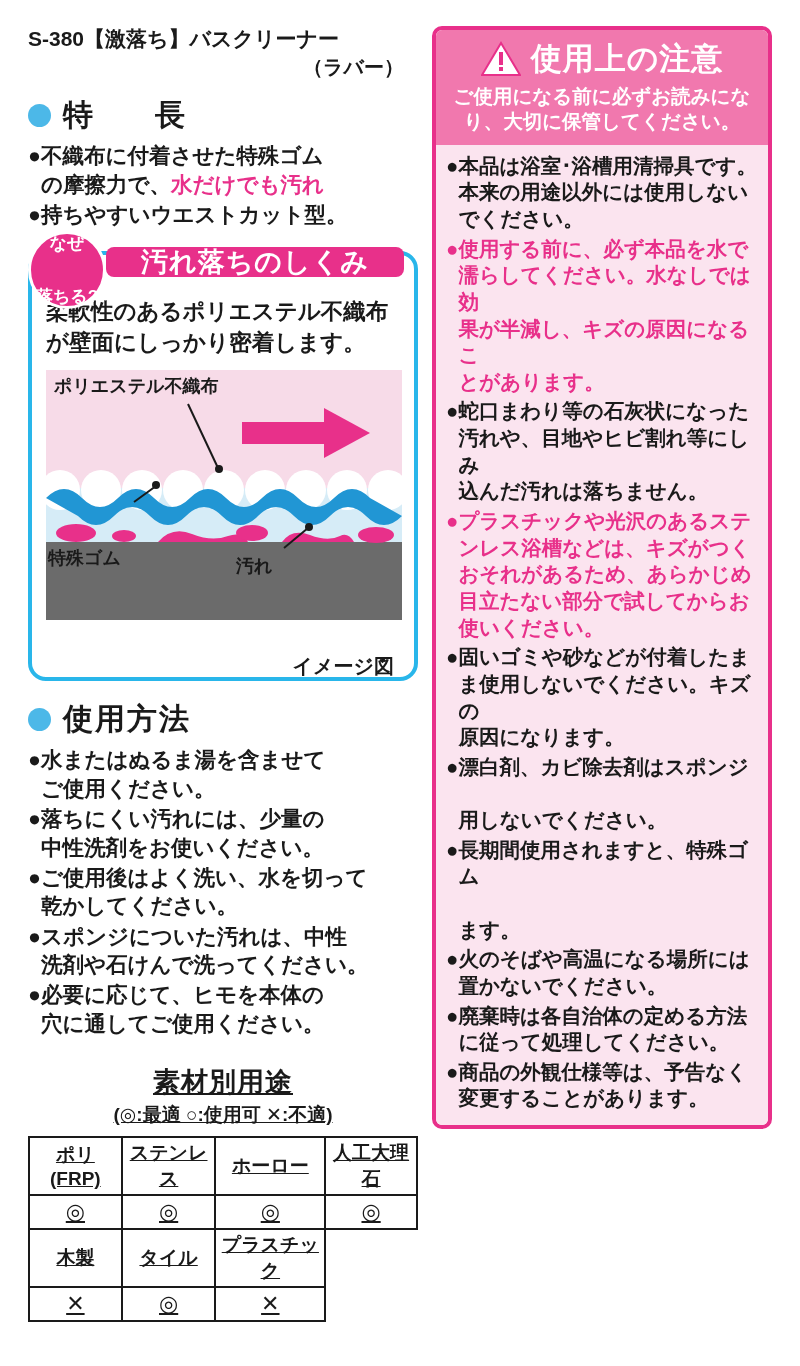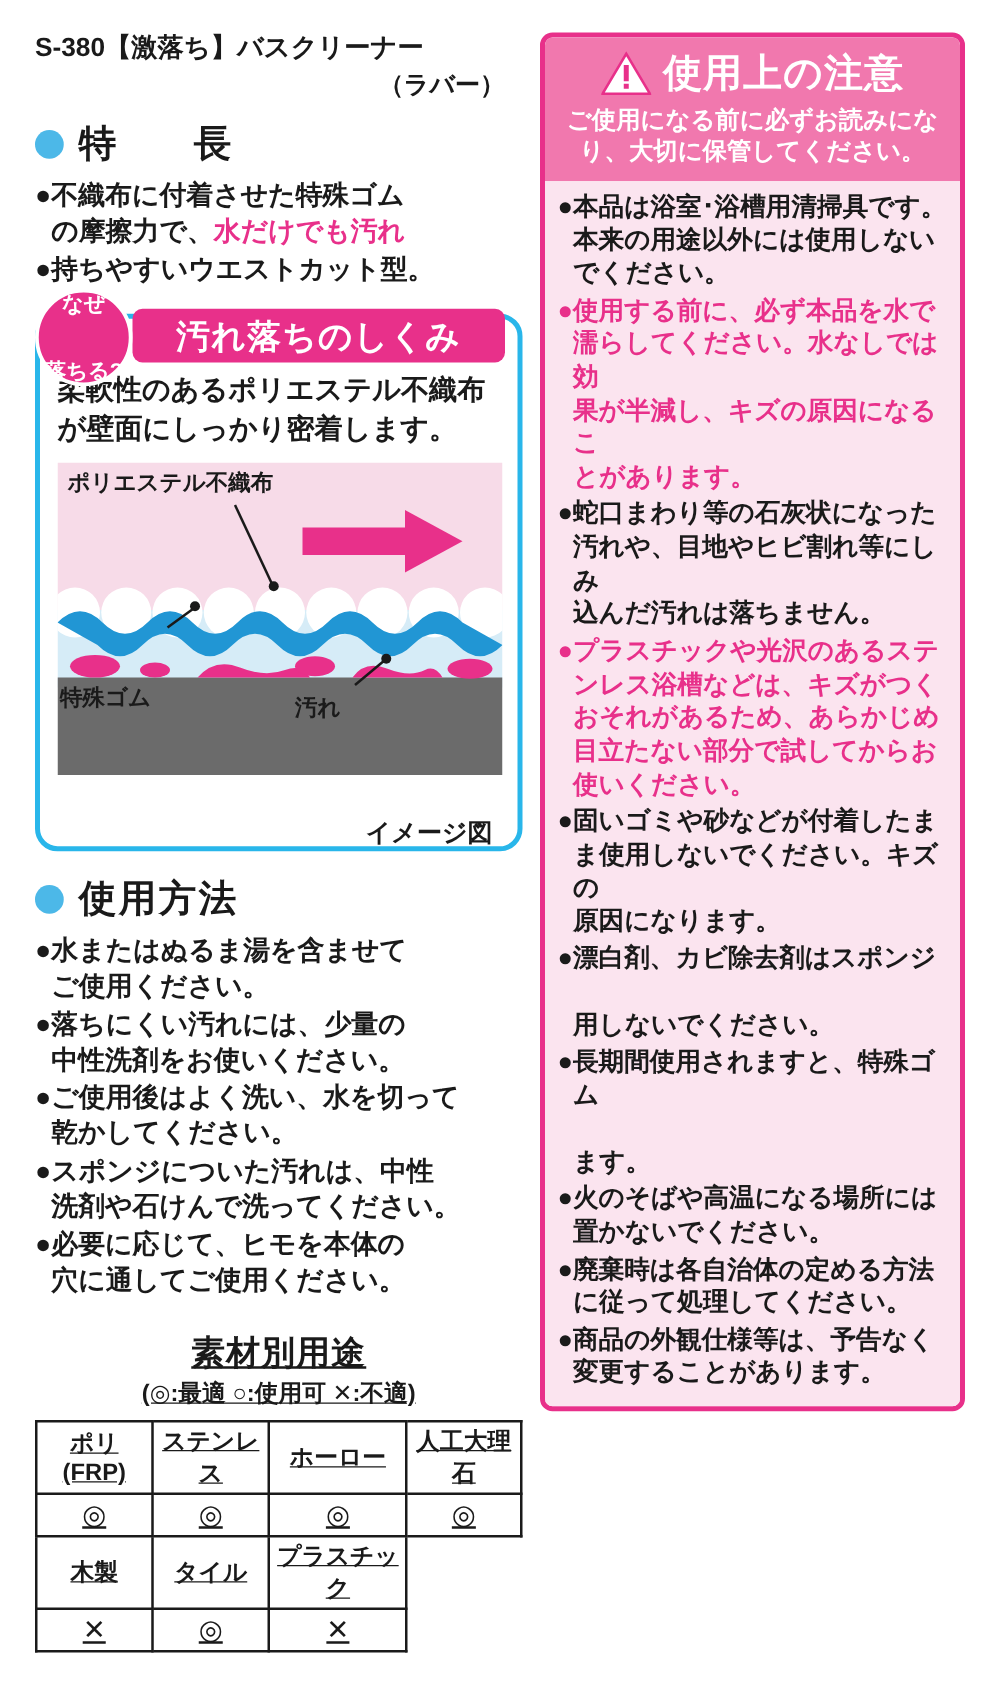--- a/index.html
+++ b/index.html
@@ -59,21 +59,21 @@
   .why-badge {
     position:absolute; left:-4px; top:-24px;
     width:78px; height:78px; border-radius:50%;
     background:#e8308a; color:#fff;
     display:flex; flex-direction:column; align-items:center; justify-content:space-between;
     font-size:17px; font-weight:bold; line-height:1.15;
     border:3px solid #ffffff;
     z-index:3;
   }
   .mech-title-bar {
-    position:absolute; left:74px; top:-8px; right:10px; height:43px;
+    position:absolute; left:74px; top:-8px; right:10px; height:30px;
     background:#e8308a; border-radius:8px;
     display:flex; align-items:center; justify-content:center;
     color:#ffffff; font-size:27px; font-weight:bold; letter-spacing:1px;
     z-index:2;
   }
   .mech-text {
     font-size:22.5px; line-height:1.34; font-weight:bold; margin-top:8px;
   }
   .diagram {
     position:relative; margin-top:12px; height:279px; width:100%;

